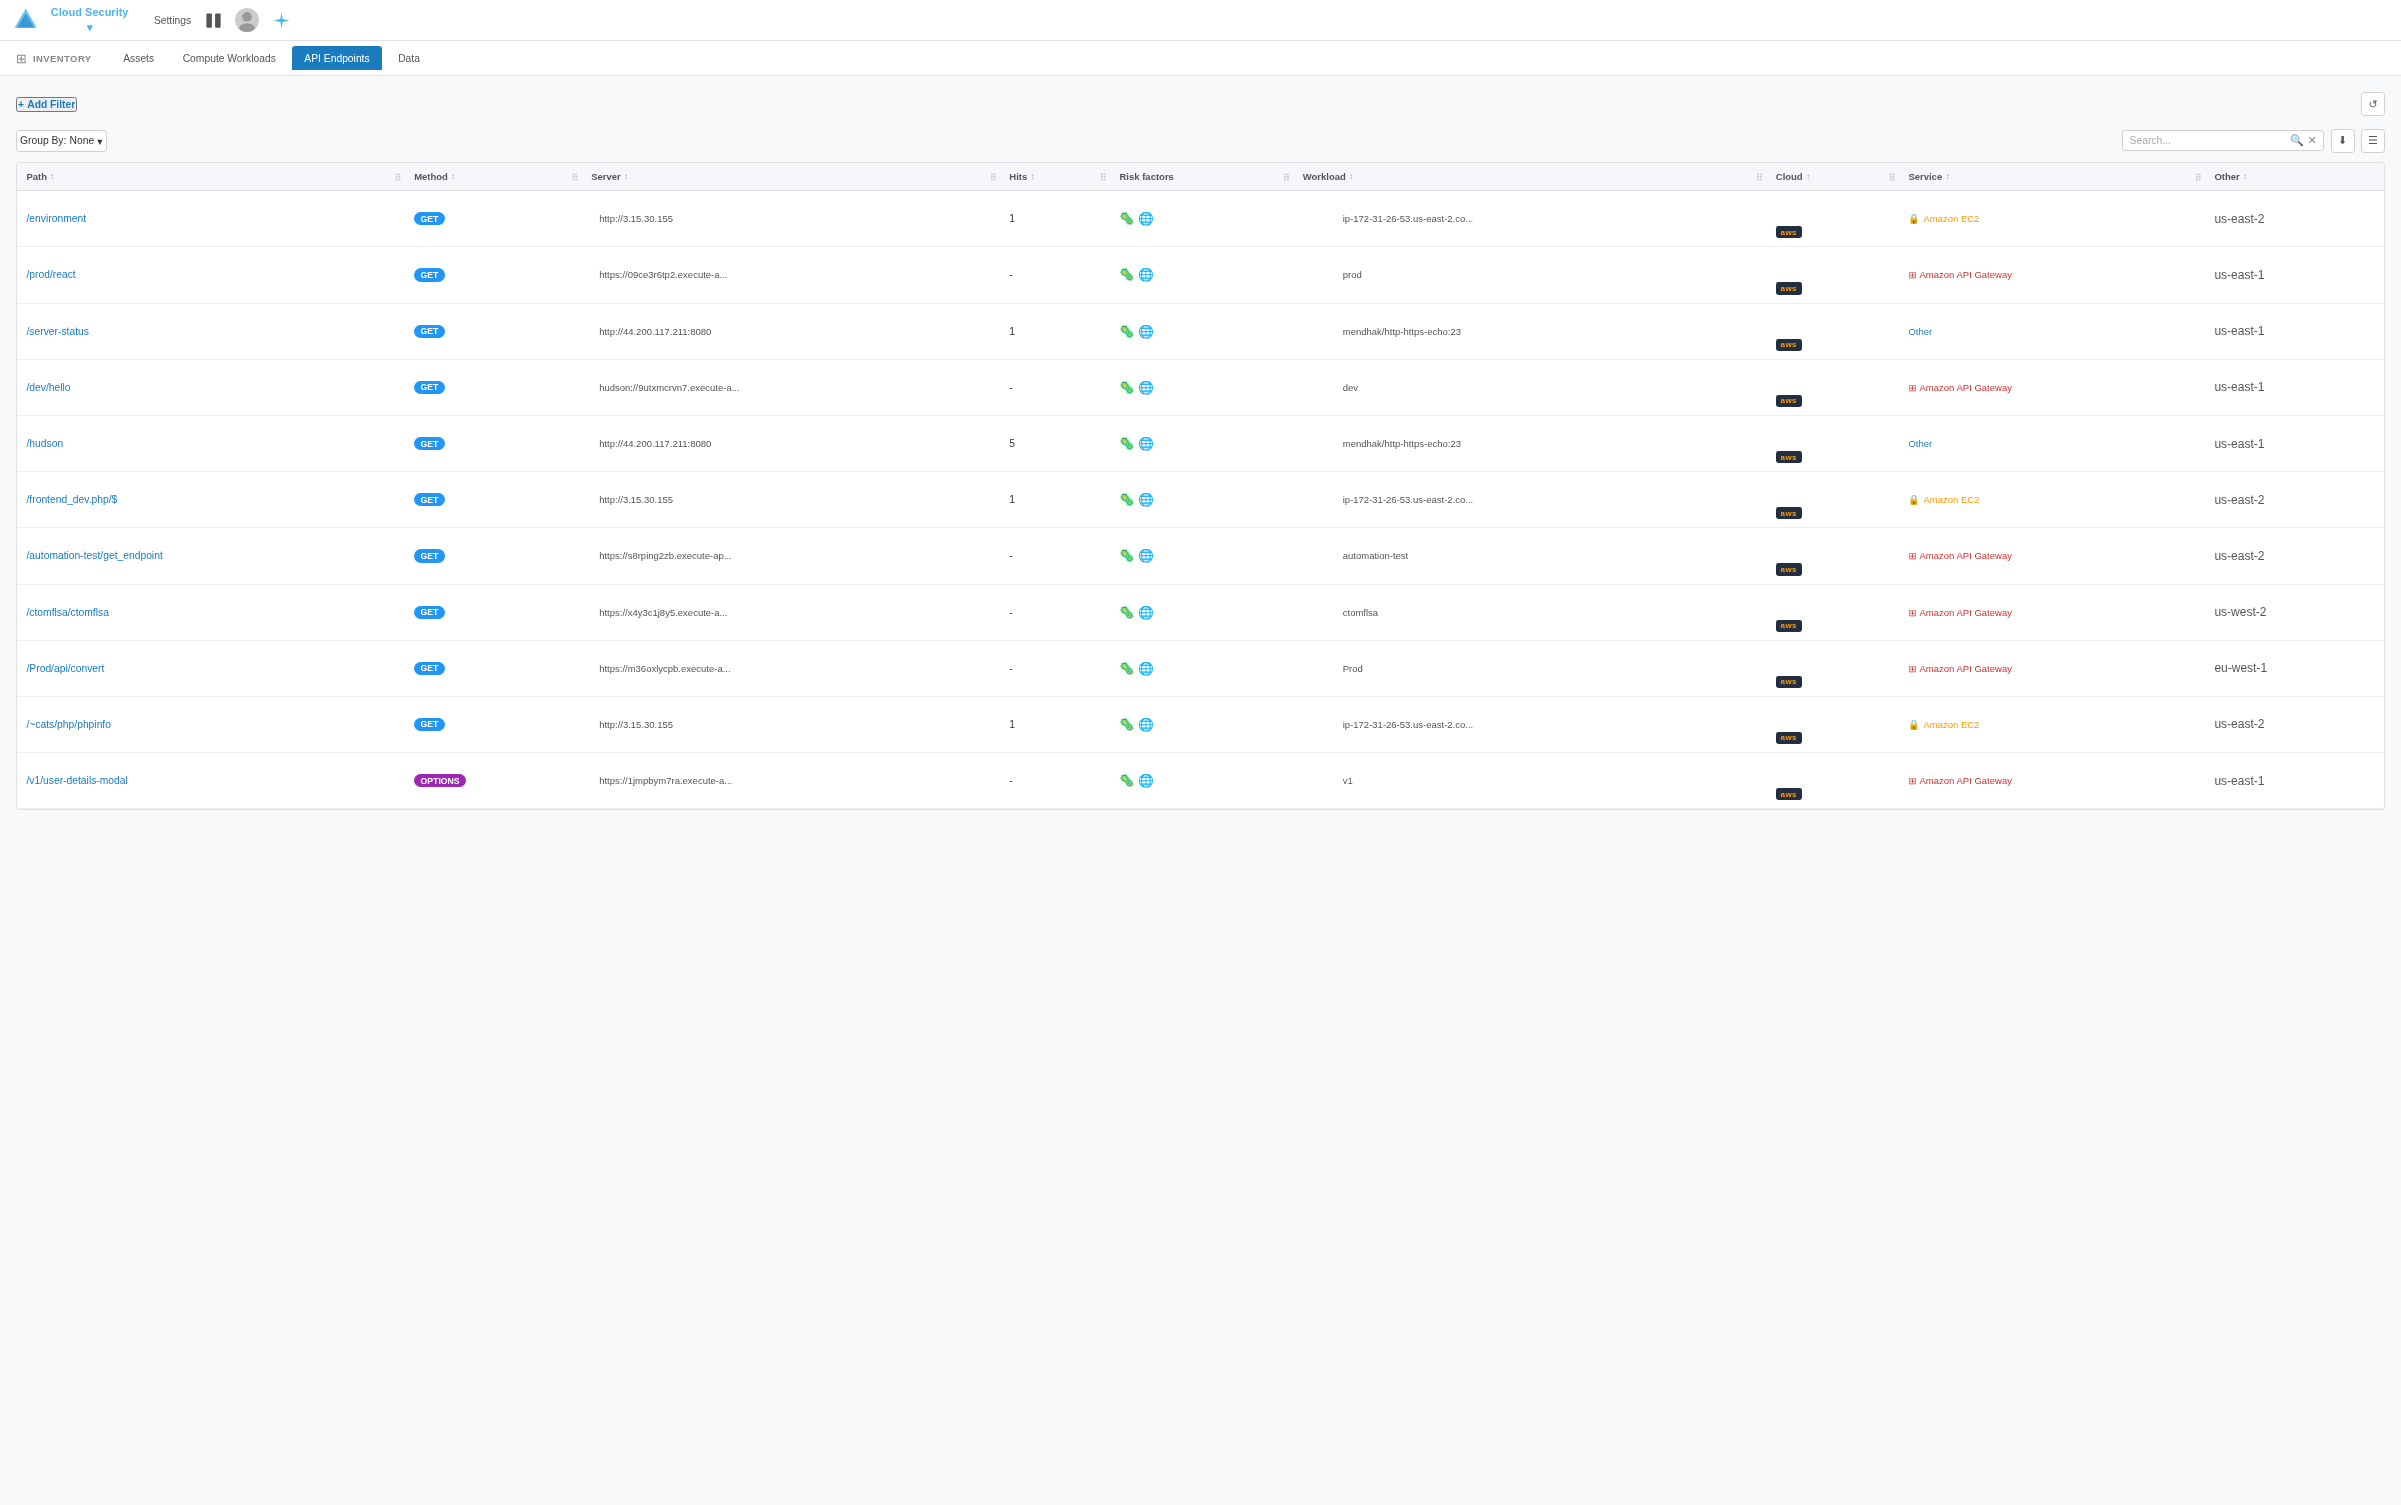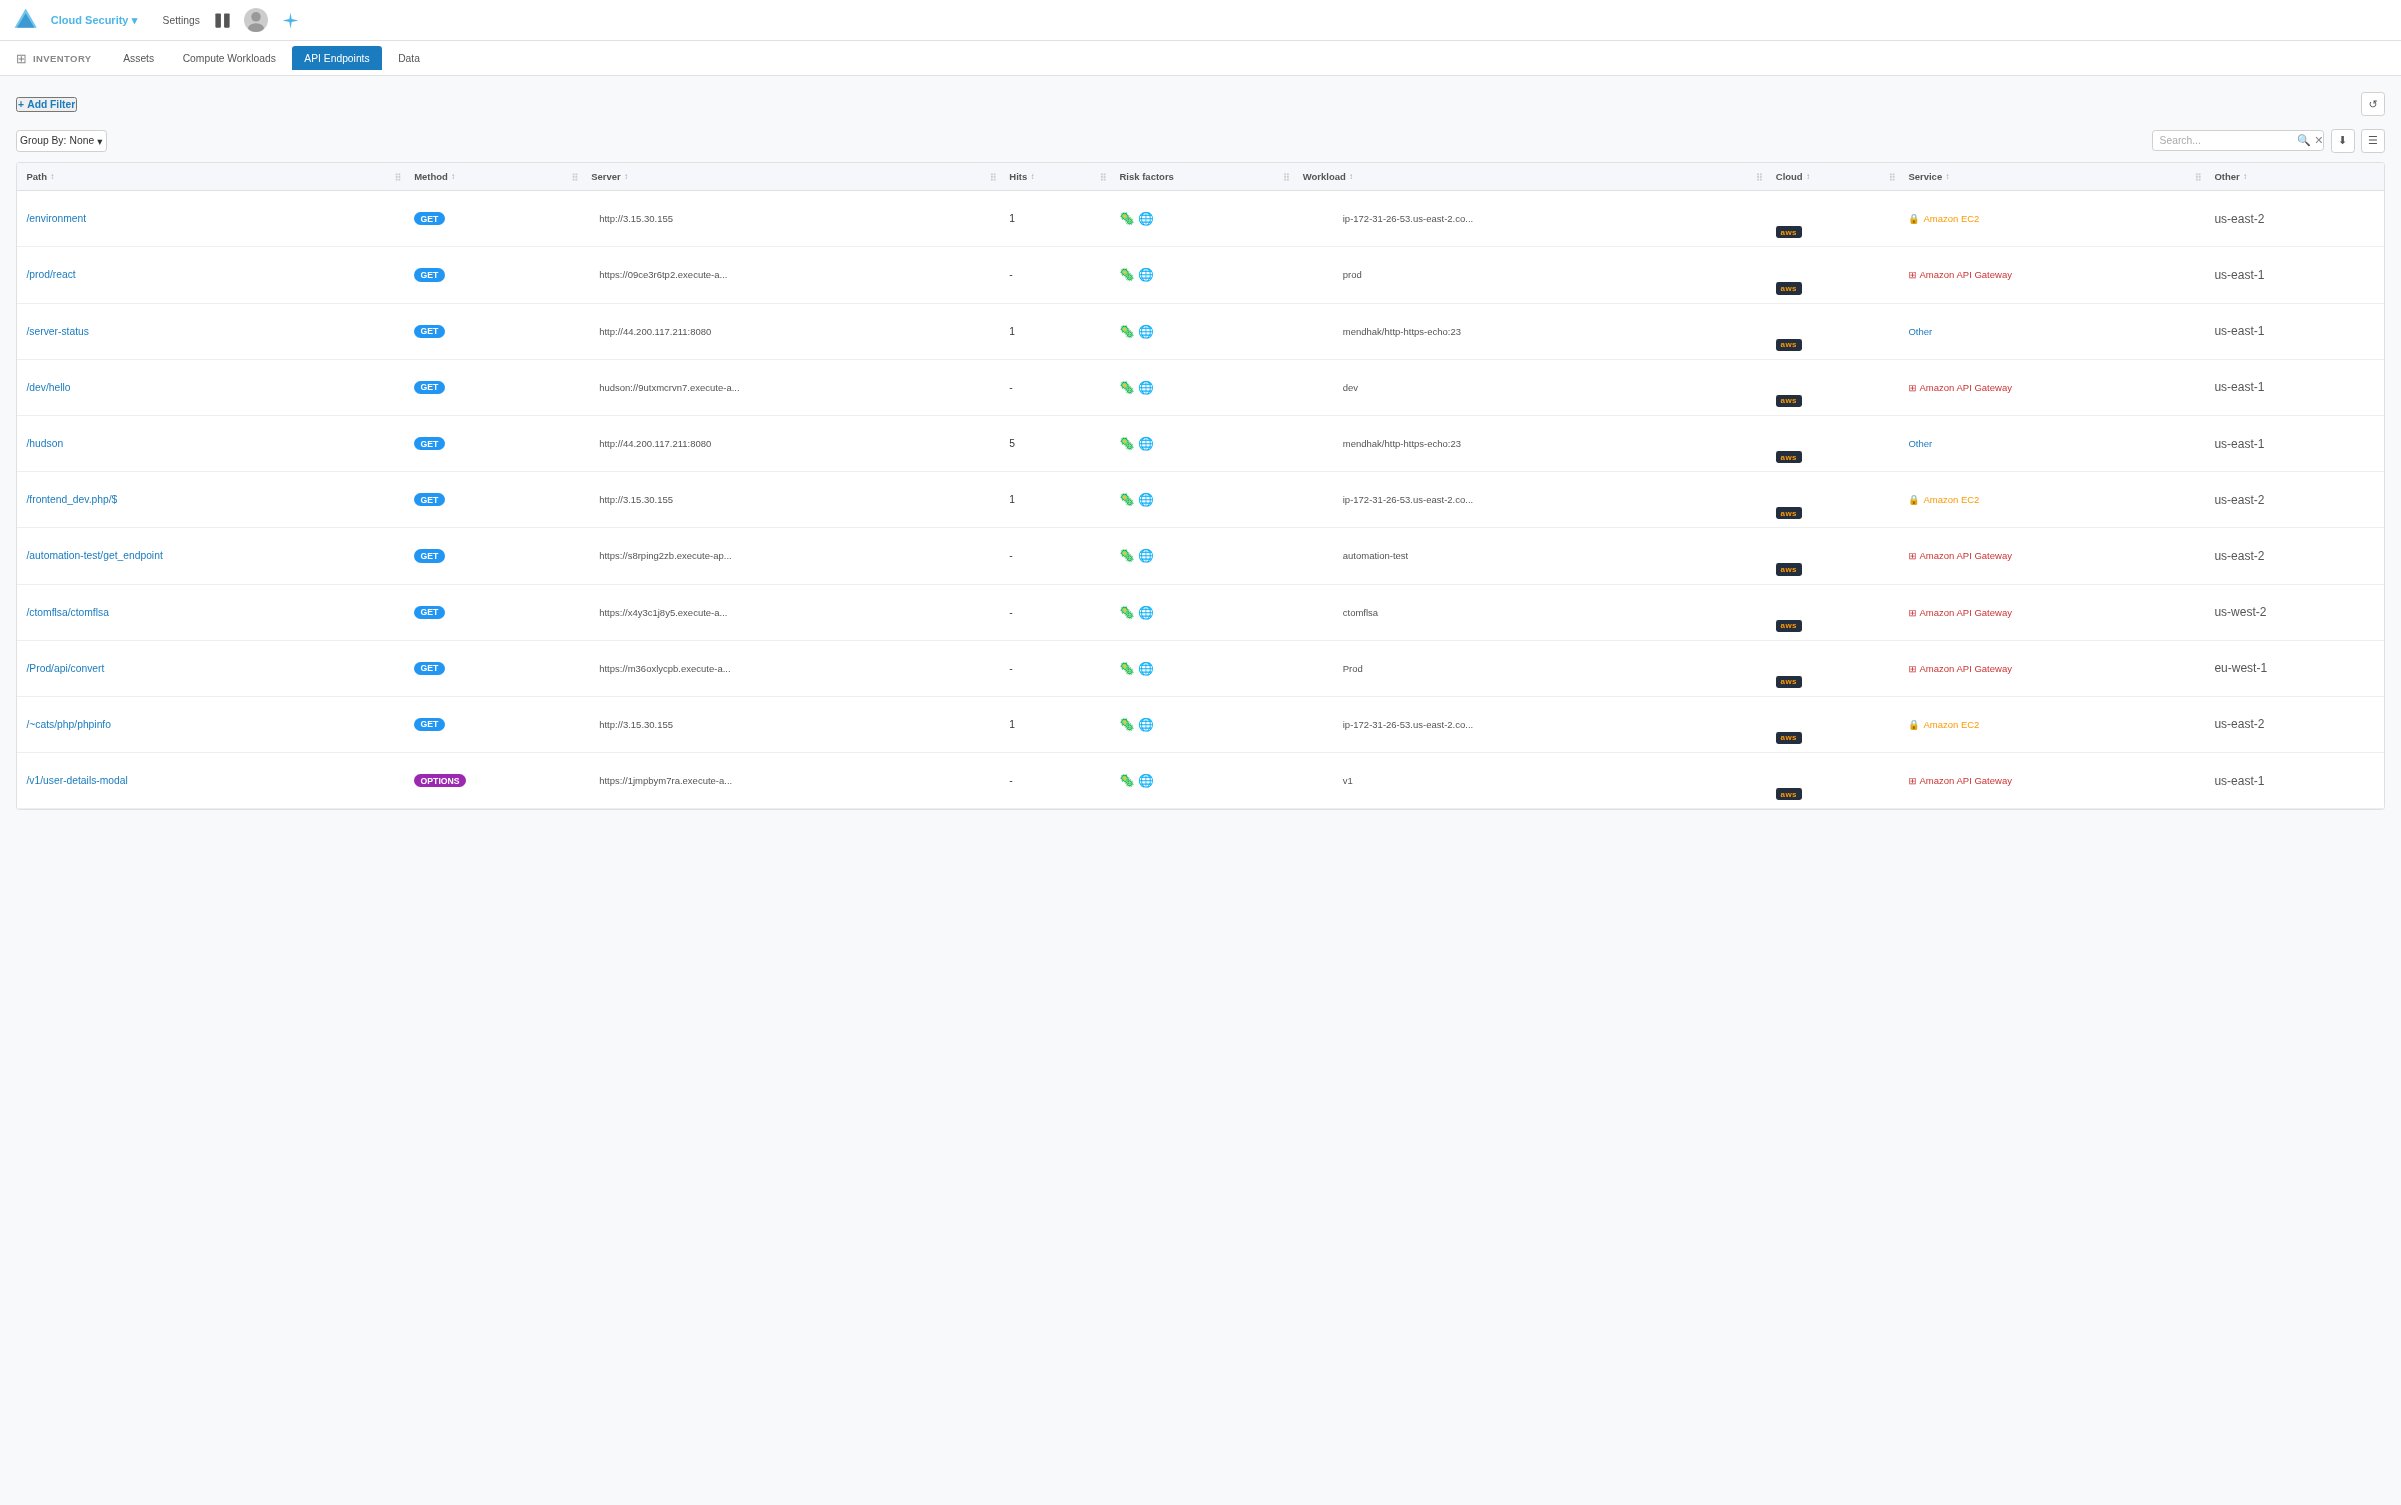--- a/index.html
+++ b/index.html
@@ -8,21 +8,21 @@
     
     .topnav {
       display: flex; align-items: center; background: #fff;
       border-bottom: 0.8px solid #e0e0e0; height: 41px; padding: 0 12.7px;
     }
     .topnav-logo { width: 25.4px; height: 25.4px; margin-right: 6.4px; }
     .topnav-logo svg { width: 25.4px; height: 25.4px; }
     .app-name {
       color: #4db6e8; font-weight: 600; font-size: 11px;
       display: flex; align-items: center; gap: 3.2px; margin-right: 19px;
-      cursor: pointer; padding: 3.2px 6.4px; border-radius: 3.2px;
+      cursor: pointer; padding: 3.2px 6.4px; border-radius: 3.2px; flex-direction: column;
     }
     .nav-items { display: flex; gap: 3.2px; flex: 1; }
     .nav-item {
       padding: 4.8px 11px; border-radius: 3.2px; cursor: pointer;
       font-size: 10.3px; color: #555; font-weight: 500;
     }
     .nav-item.active {
       background: #e8f4fd; color: #1a7bbf; font-weight: 600;
       border-bottom: 1.6px solid #1a7bbf;
     }
@@ -59,21 +59,21 @@
     
     .table-controls { display: flex; align-items: center; justify-content: space-between; margin-bottom: 9.5px; }
     .group-by-btn {
       display: flex; align-items: center; gap: 3.2px;
       border: 0.8px solid #d0d0d0; border-radius: 3.2px; padding: 4px 3px;
       background: #fff; cursor: pointer; font-size: 10.3px; color: #333;
     }
     .search-bar {
       display: flex; align-items: center;
       border: 0.8px solid #d0d0d0; border-radius: 3.2px; background: #fff;
-      padding: 3.2px 6.4px; gap: 4.8px; width: 172px;
+      padding: 3.2px 6.4px; gap: 4.8px; width: 202px;
     }
     .search-bar input {
       border: none; outline: none; font-size: 10.3px; flex: 1; color: #333;
     }
     .search-bar input::placeholder { color: #aaa; }
     .search-icons { display: flex; align-items: center; gap: 3.2px; }
     .search-icon-btn { cursor: pointer; color: #888; font-size: 11px; }
     .table-action-btns { display: flex; gap: 6.4px; align-items: center; }
     .table-action-btn {
       width: 24px; height: 24px; border: 0.8px solid #d0d0d0; border-radius: 3.2px;

